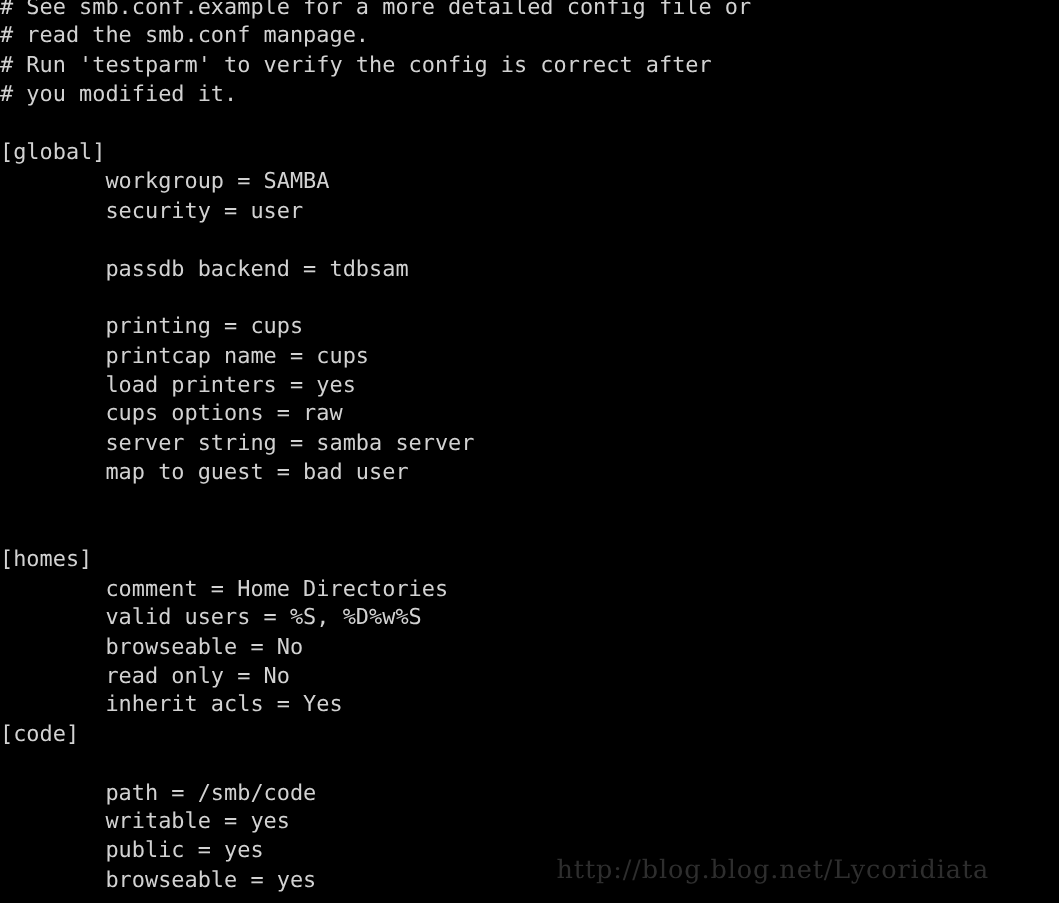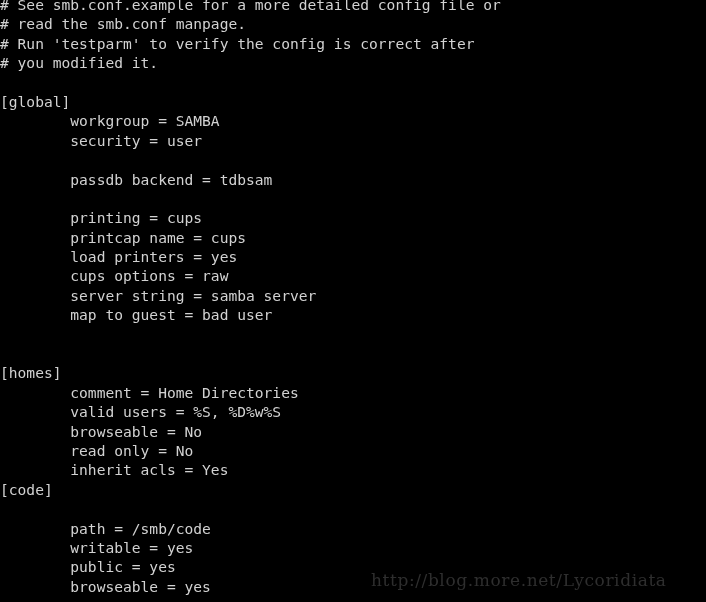--- a/index.html
+++ b/index.html
@@ -60,14 +60,14 @@
     white-space: pre;
     letter-spacing: 0.6px;
     user-select: none;
   }
 </style>
 </head>
 <body>
 
 <div id="terminal">
   <div id="code-area"><div class="code-line"># See smb.conf.example for a more detailed config file or</div><div class="code-line"># read the smb.conf manpage.</div><div class="code-line"># Run 'testparm' to verify the config is correct after</div><div class="code-line"># you modified it.</div><div class="code-line blank"> </div><div class="code-line">[global]</div><div class="code-line">        workgroup = SAMBA</div><div class="code-line">        security = user</div><div class="code-line blank"> </div><div class="code-line">        passdb backend = tdbsam</div><div class="code-line blank"> </div><div class="code-line">        printing = cups</div><div class="code-line">        printcap name = cups</div><div class="code-line">        load printers = yes</div><div class="code-line">        cups options = raw</div><div class="code-line">        server string = samba server</div><div class="code-line">        map to guest = bad user</div><div class="code-line blank"> </div><div class="code-line blank"> </div><div class="code-line">[homes]</div><div class="code-line">        comment = Home Directories</div><div class="code-line">        valid users = %S, %D%w%S</div><div class="code-line">        browseable = No</div><div class="code-line">        read only = No</div><div class="code-line">        inherit acls = Yes</div><div class="code-line">[code]</div><div class="code-line blank"> </div><div class="code-line">        path = /smb/code</div><div class="code-line">        writable = yes</div><div class="code-line">        public = yes</div><div class="code-line">        browseable = yes</div></div>
-  <div id="watermark">http://blog.more.net/Lycoridiata</div>
+  <div id="watermark">http://blog.blog.net/Lycoridiata</div>
 </div>
 
 </body></html>

